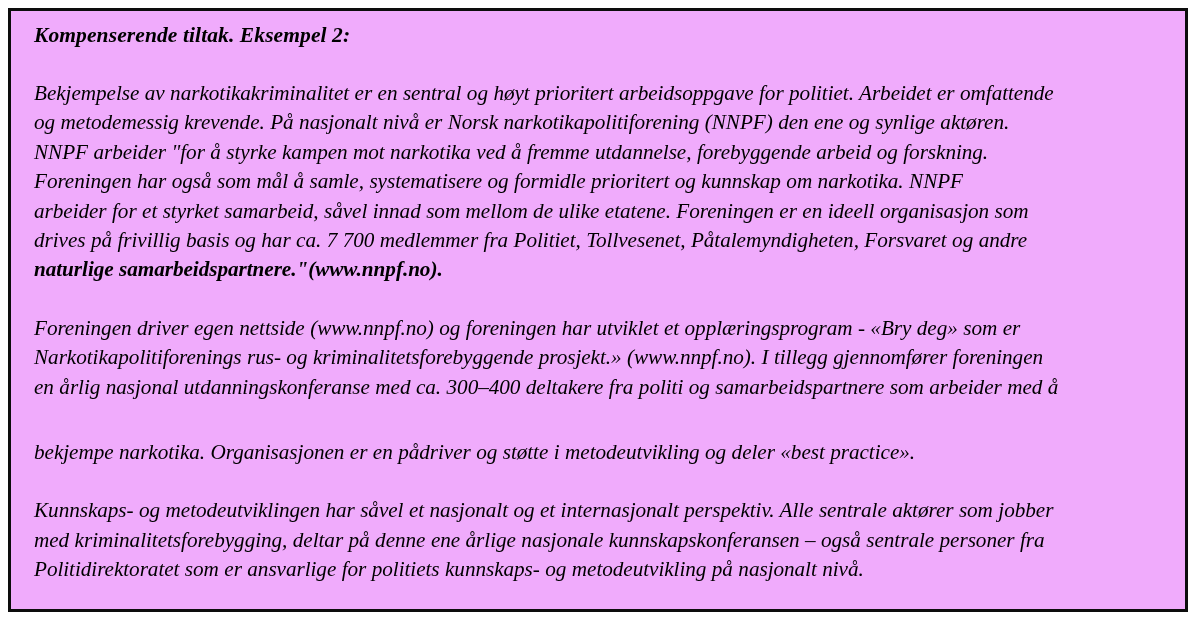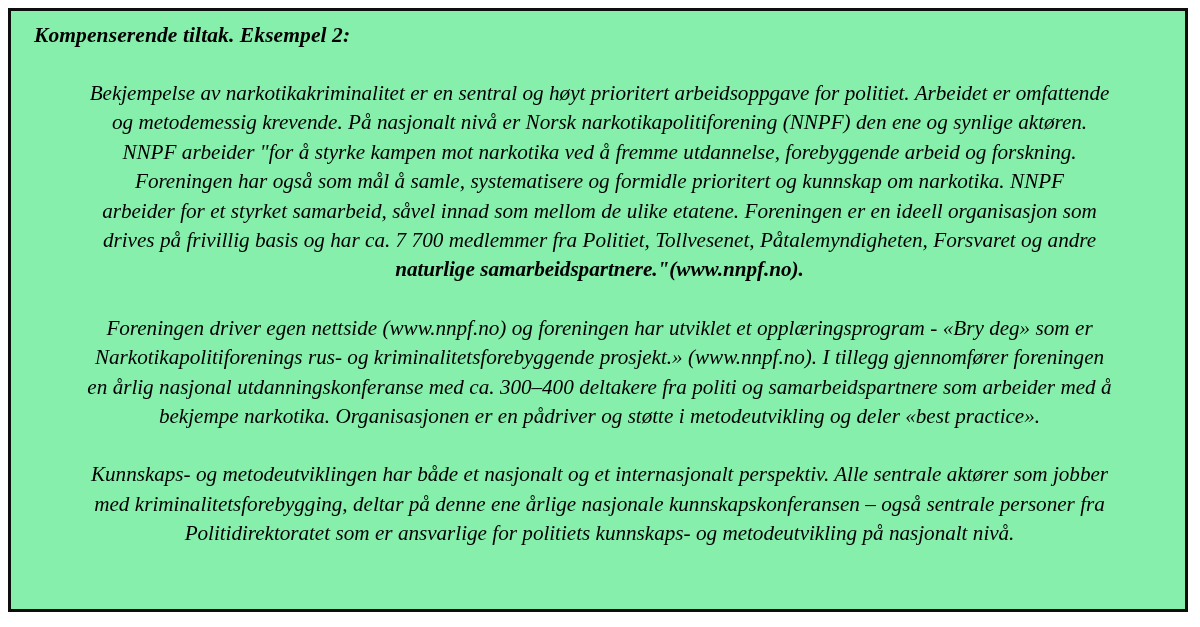--- a/index.html
+++ b/index.html
@@ -15,21 +15,21 @@
     color: #000000;
   }
   #text-box {
     position: absolute;
     left: 8px;
     top: 8px;
     width: 1180px;
     height: 604px;
     box-sizing: border-box;
     border: 3px solid #0d0d0d;
-    background: #86efac;
+    background: #f0abfc;
   }
   .inner {
     position: absolute;
     left: 23px;
     top: 10px;
     right: 20px;
   }
   .heading {
     font-style: italic;
     font-weight: bold;
@@ -45,21 +45,21 @@
     font-weight: normal;
     font-size: 21.2px;
     line-height: 29.4px;
     margin: 0;
     padding: 0;
     letter-spacing: -0.05px;
     word-spacing: 0.2px;
   }
   .gap-1 { height: 29px; }
   .gap-2 { height: 29px; }
-  .line { white-space: nowrap; display: block; text-align: center; }
+  .line { white-space: nowrap; display: block; }
   sup {
     font-size: 0.62em;
     vertical-align: 0.45em;
     line-height: 0;
   }
 </style>
 </head>
 <body>
 
 <div id="text-box">
@@ -78,25 +78,25 @@
       <span class="line" style="display: block;">drives på frivillig basis og har ca. 7 700 medlemmer fra Politiet, Tollvesenet, Påtalemyndigheten, Forsvaret og andre</span>
       <span class="line" style="display: block; font-weight: bold;">naturlige samarbeidspartnere."(www.nnpf.no).</span>
     </div>
 
     <div class="gap-2"></div>
 
     <div class="para">
       <span class="line" style="display: block;">Foreningen driver egen nettside (www.nnpf.no) og foreningen har utviklet et opplæringsprogram - «Bry deg» som er</span>
       <span class="line" style="display: block;">Narkotikapolitiforenings rus- og kriminalitetsforebyggende prosjekt.» (www.nnpf.no). I tillegg gjennomfører foreningen</span>
       <span class="line" style="display: block;">en årlig nasjonal utdanningskonferanse med ca. 300–400 deltakere fra politi og samarbeidspartnere som arbeider med å</span>
-      <span class="line" style="display: block;">bekjempe narkotika. Organisasjonen er en pådriver og støtte i metodeutvikling og deler «best practice».</span>
+      <span class="line" style="display: block; margin-top: 36px;">bekjempe narkotika. Organisasjonen er en pådriver og støtte i metodeutvikling og deler «best practice».</span>
     </div>
 
     <div class="gap-2"></div>
 
     <div class="para">
-      <span class="line" style="display: block;">Kunnskaps- og metodeutviklingen har både et nasjonalt og et internasjonalt perspektiv. Alle sentrale aktører som jobber</span>
+      <span class="line" style="display: block;">Kunnskaps- og metodeutviklingen har såvel et nasjonalt og et internasjonalt perspektiv. Alle sentrale aktører som jobber</span>
       <span class="line" style="display: block; font-style: italic;">med kriminalitetsforebygging, deltar på denne ene årlige nasjonale kunnskapskonferansen – også sentrale personer fra</span>
       <span class="line" style="display: block;">Politidirektoratet som er ansvarlige for politiets kunnskaps- og metodeutvikling på nasjonalt nivå.</span>
     </div>
 
   </div>
 </div>
 
 </body></html>

